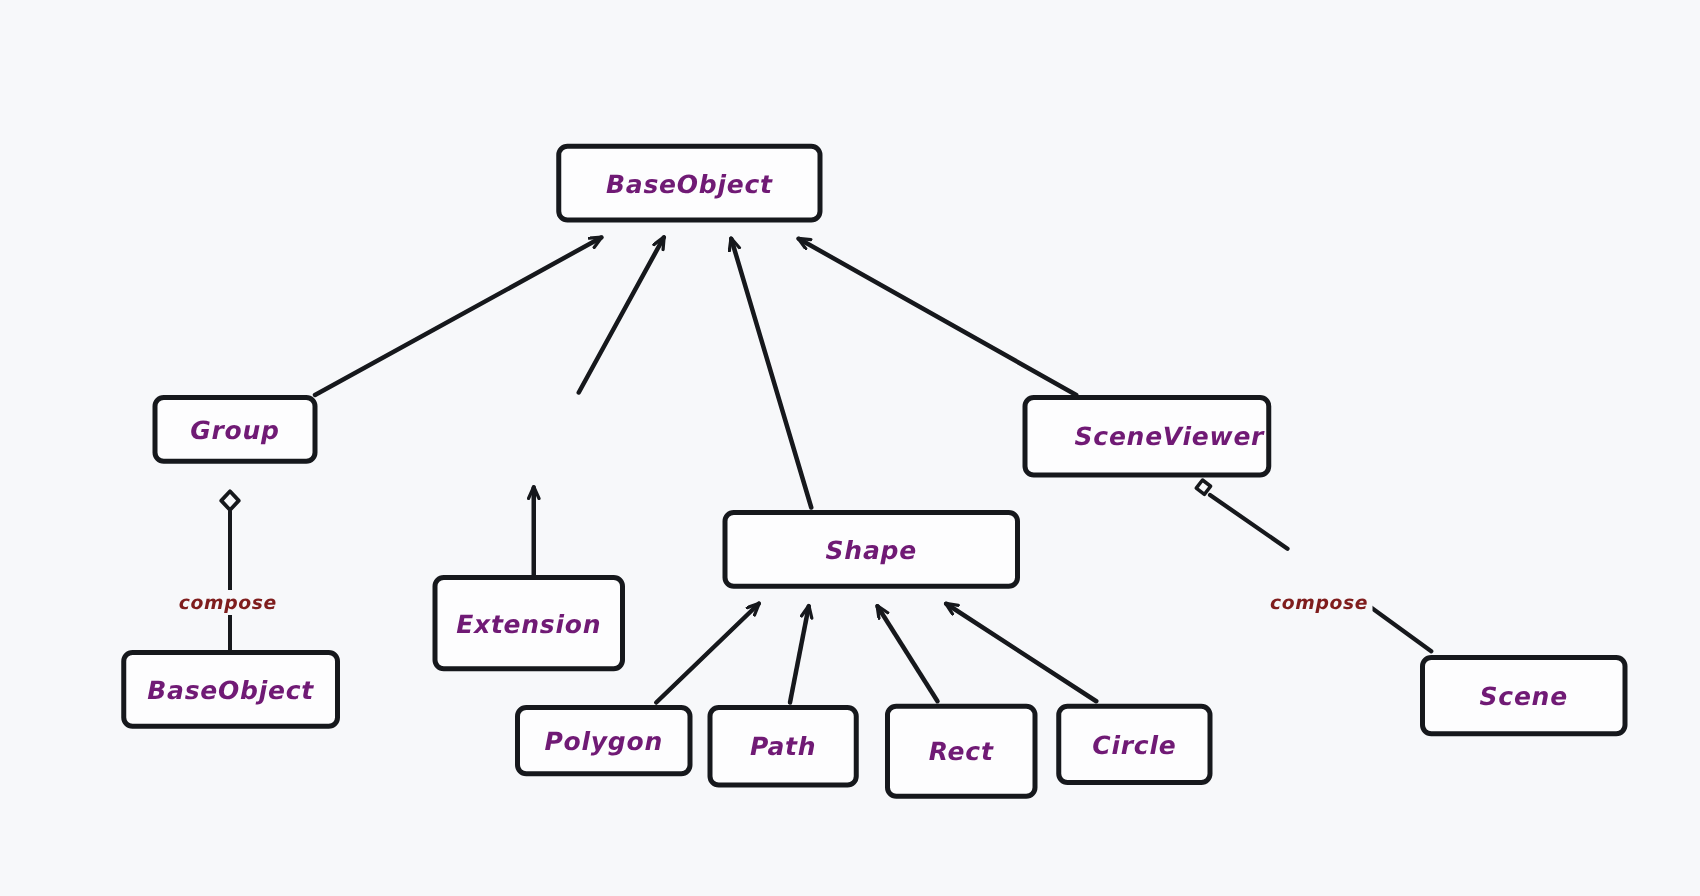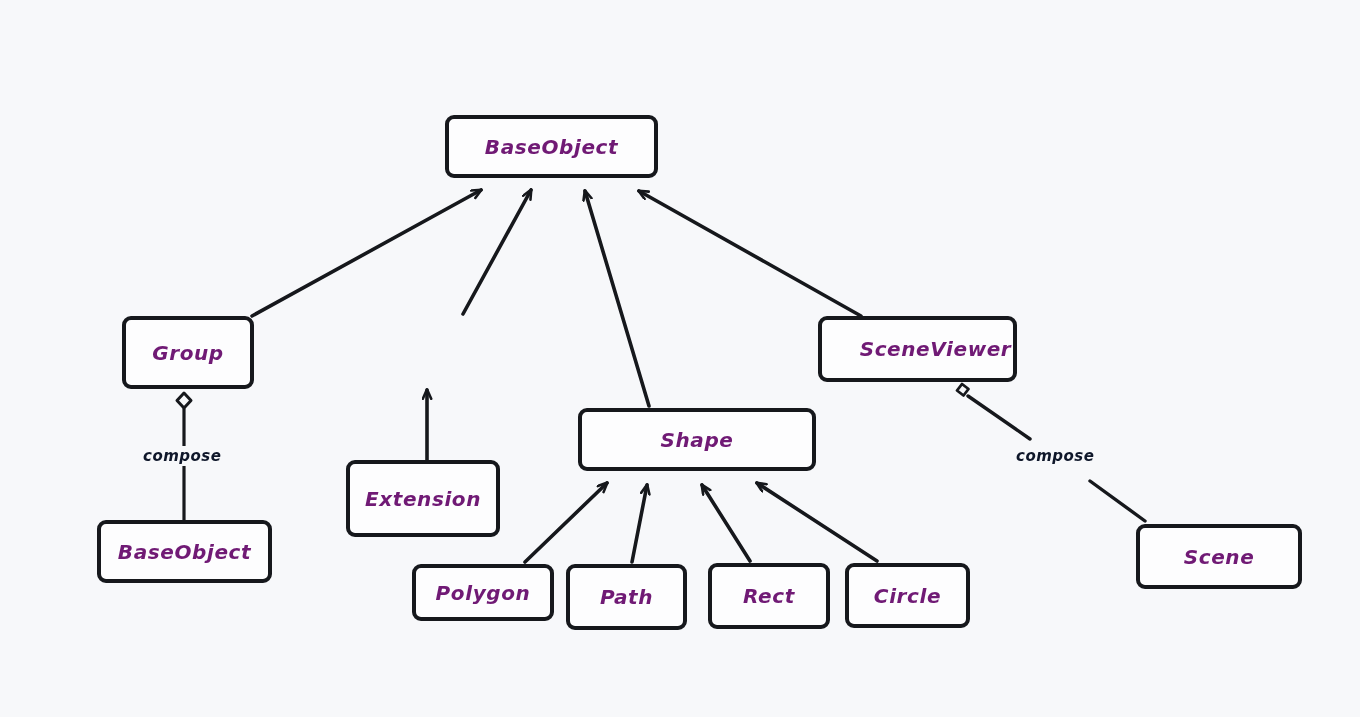--- a/index.html
+++ b/index.html
@@ -47,26 +47,27 @@
     color: #701a75;
     white-space: nowrap;
     font-style: italic;
   }
   .edge-label {
     position: absolute;
     font-family: "DejaVu Sans", sans-serif;
     font-size: 15px;
     font-weight: 600;
     letter-spacing: 0.5px;
-    color: #0f172a;
+    color: #7f1d1d;
     white-space: nowrap;
     background: #f7f8fa;
     padding: 1px 4px;
     z-index: 4;
     font-style: italic;
+    margin-top: 26px;
   }
 </style>
 </head>
 <body>
 
 <div id="diagram-root">
 
   <svg id="edge-layer" viewBox="0 0 1360 717" xmlns="http://www.w3.org/2000/svg">
     <defs>
       <marker id="open-arrow" markerWidth="14" markerHeight="14" refX="10" refY="5.2" orient="auto" markerUnits="userSpaceOnUse">
@@ -93,21 +94,21 @@
 
       <path d="M 968 396 L 1030 439 M 1090 481 L 1145 521" fill="none" stroke="#16181c" stroke-width="3.4" stroke-linecap="round"></path>
       <path d="M 962 384 L 968.5 389 L 963.5 395.5 L 957 390.5 Z" fill="#f7f8fa" stroke="#16181c" stroke-width="2.8" stroke-linejoin="round"></path>
     </g>
   </svg>
 
   <div class="node" style="left:445px; top:115px; width:213px; height:63px;">
     <span class="node-label">BaseObject</span>
   </div>
 
-  <div class="node" style="left:122px; top:316px; width:132px; height:73px;">
+  <div class="node" style="left:122px; top:316px; width:132px; height:55px;">
     <span class="node-label">Group</span>
   </div>
 
 
   <div class="node" style="left:818px; top:316px; width:199px; height:66px;padding-left:36px;">
     <span class="node-label">SceneViewer</span>
   </div>
 
   <div class="node" style="left:578px; top:408px; width:238px; height:63px;">
     <span class="node-label">Shape</span>
@@ -122,21 +123,21 @@
   </div>
 
   <div class="node" style="left:412px; top:564px; width:142px; height:57px;">
     <span class="node-label">Polygon</span>
   </div>
 
   <div class="node" style="left:566px; top:564px; width:121px; height:66px;">
     <span class="node-label">Path</span>
   </div>
 
-  <div class="node" style="left:708px; top:563px; width:122px; height:66px;">
+  <div class="node" style="left:708px; top:563px; width:122px; height:76px;">
     <span class="node-label">Rect</span>
   </div>
 
   <div class="node" style="left:845px; top:563px; width:125px; height:65px;">
     <span class="node-label">Circle</span>
   </div>
 
   <div class="node" style="left:1136px; top:524px; width:166px; height:65px;">
     <span class="node-label">Scene</span>
   </div>

